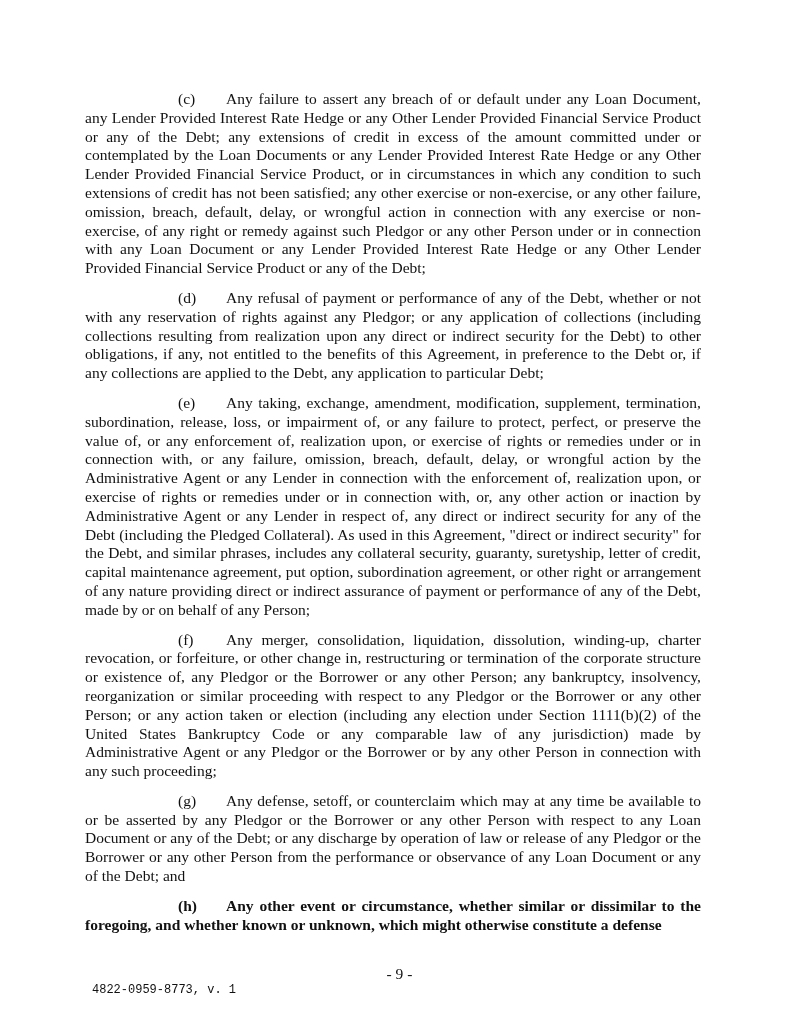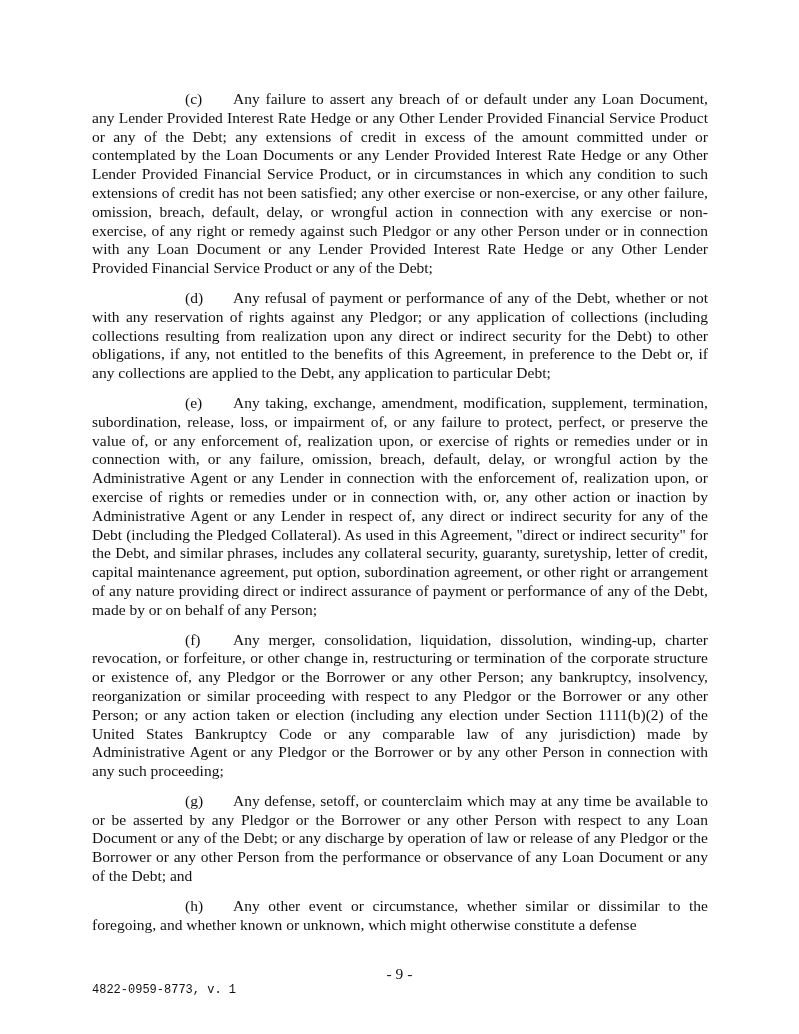--- a/index.html
+++ b/index.html
@@ -15,30 +15,31 @@
     color: #111111;
     font-family: "Liberation Serif", serif;
     font-size: 15.5px;
     line-height: 18.8px;
     overflow: hidden;
     box-sizing: border-box;
   }
   .content {
     position: absolute;
     top: 90px;
-    left: 92px;
+    left: 85px;
     width: 616px;
   }
   .para {
     margin: 0 0 11px 0;
     text-align: justify;
     text-indent: 93px;
   }
   .para:last-child {
     margin-bottom: 6px;
+    font-weight: bold;
   }
   .plabel {
     display: inline-block;
     width: 48px;
     text-indent: 0;
     text-align: left;
     vertical-align: baseline;
   }
   .page-number {
     position: absolute;

